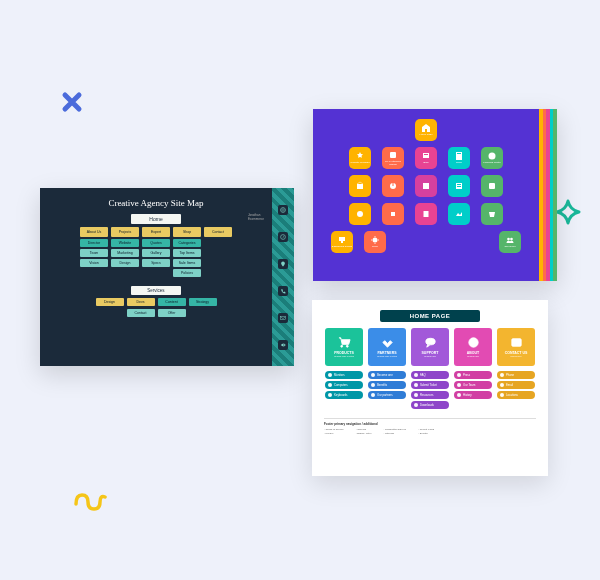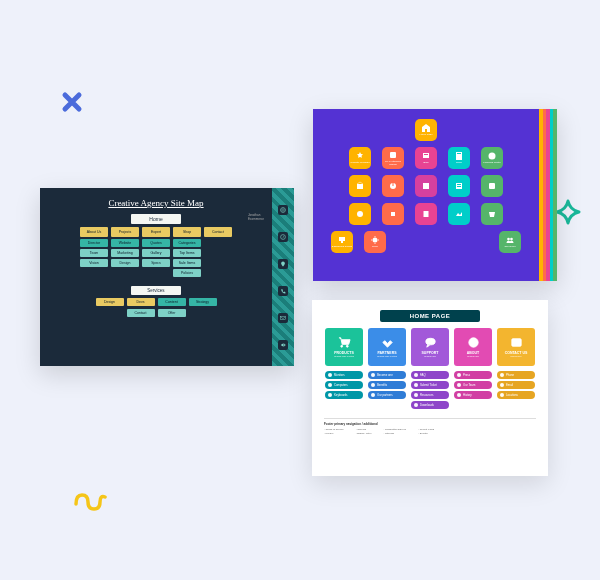--- a/index.html
+++ b/index.html
@@ -45,21 +45,20 @@
     padding: 10px 14px;
     display: flex;
     flex-direction: column;
     align-items: center;
   }
   .card1-title {
     color: #fff;
     font-family: Georgia, serif;
     font-size: 9px;
     margin-bottom: 6px;
-    text-decoration: underline;
   }
   .card1-home {
     background: #f5f7f3;
     color: #1b2a3a;
     font-size: 5px;
     padding: 2px 18px;
     border-radius: 1px;
     margin-bottom: 3px;
   }
   .card1-meta {

